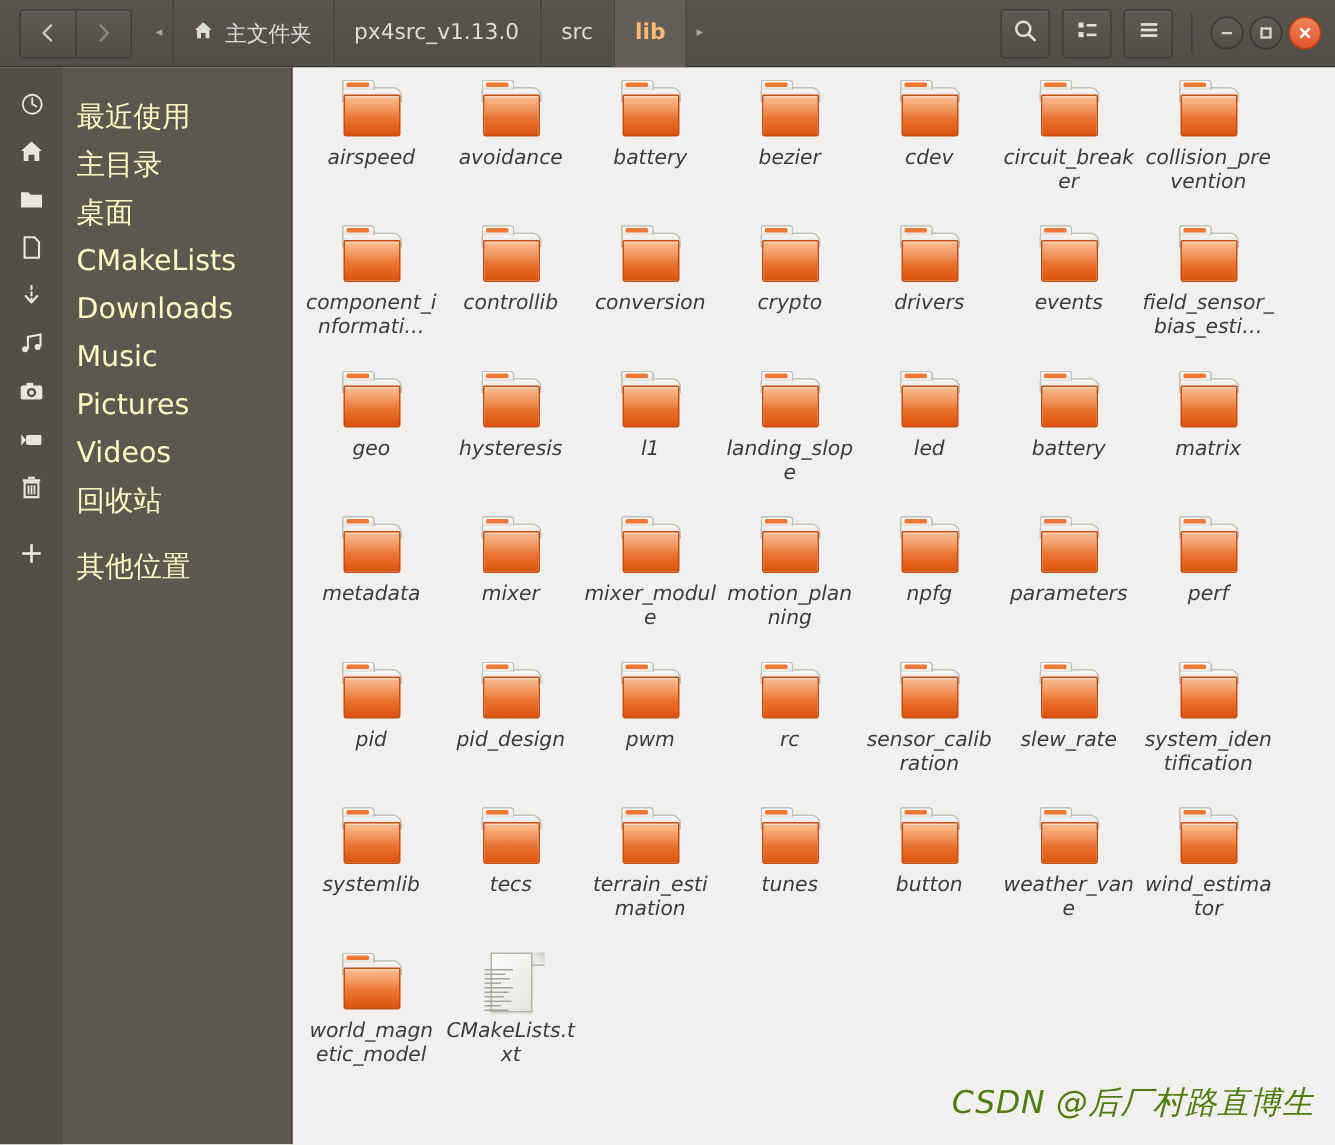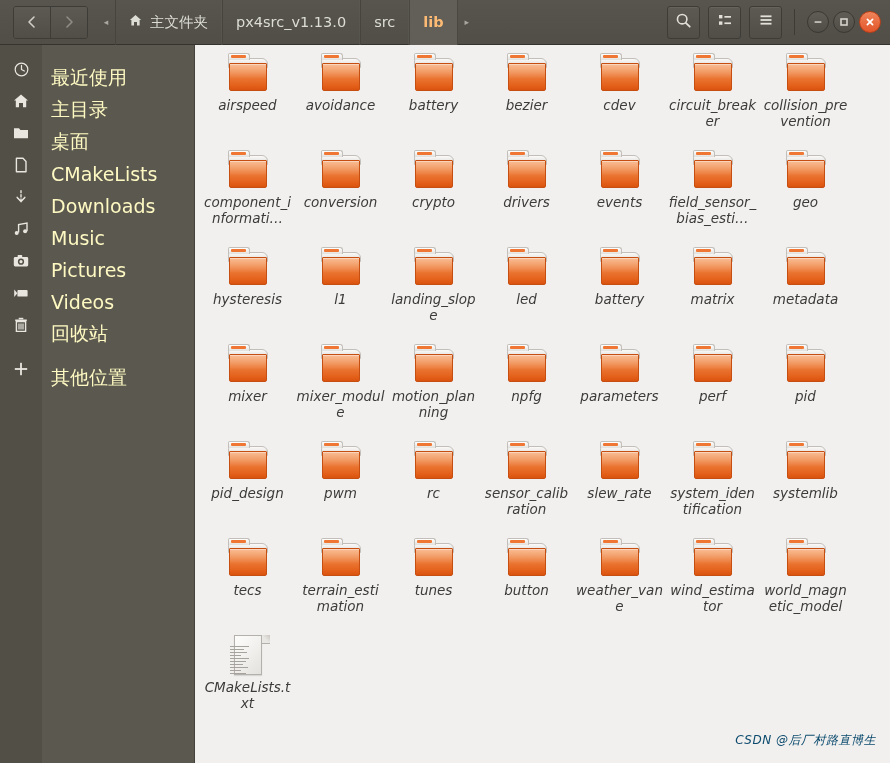--- a/index.html
+++ b/index.html
@@ -321,22 +321,22 @@
     height: 1px;
     background: #a6a39e;
     margin-bottom: 2px;
   }
 
   
   .watermark {
     position: absolute;
     right: 14px;
     bottom: 14px;
-    color: #0c4a6e;
-    font-size: 12px;
+    color: #4d7c0f;
+    font-size: 21px;
     letter-spacing: 0.5px;
     white-space: nowrap;
     pointer-events: none;
   }
 </style>
 </head>
 <body>
 
 <div id="app">
 
@@ -610,20 +610,29 @@
           <div class="label">collision_prevention</div>
         </div>
         <div class="item">
           <div class="folder">
             <div class="back"></div>
             <div class="tab"></div>
             <div class="tabbar"></div>
             <div class="body"></div>
           </div>
           <div class="label">component_informati…</div>
+        </div>
+        <div class="item">
+          <div class="folder">
+            <div class="back"></div>
+            <div class="tab"></div>
+            <div class="tabbar"></div>
+            <div class="body"></div>
+          </div>
+          <div class="label">controllib</div>
         </div>
         <div class="item">
           <div class="folder">
             <div class="back"></div>
             <div class="tab"></div>
             <div class="tabbar"></div>
             <div class="body"></div>
           </div>
           <div class="label">conversion</div>
         </div>

